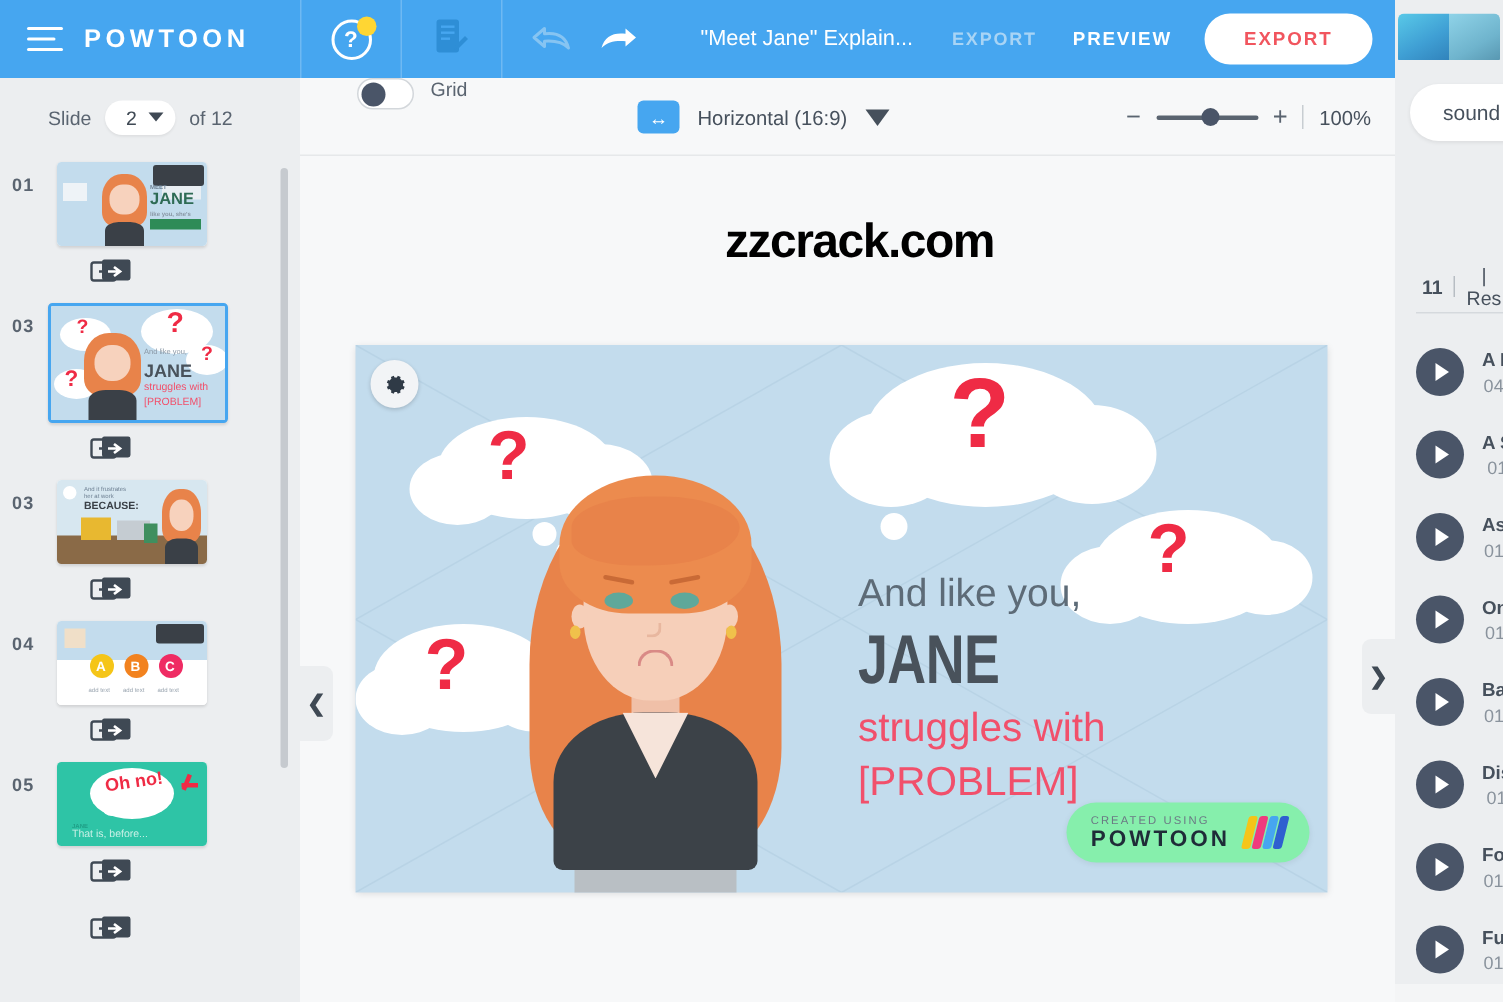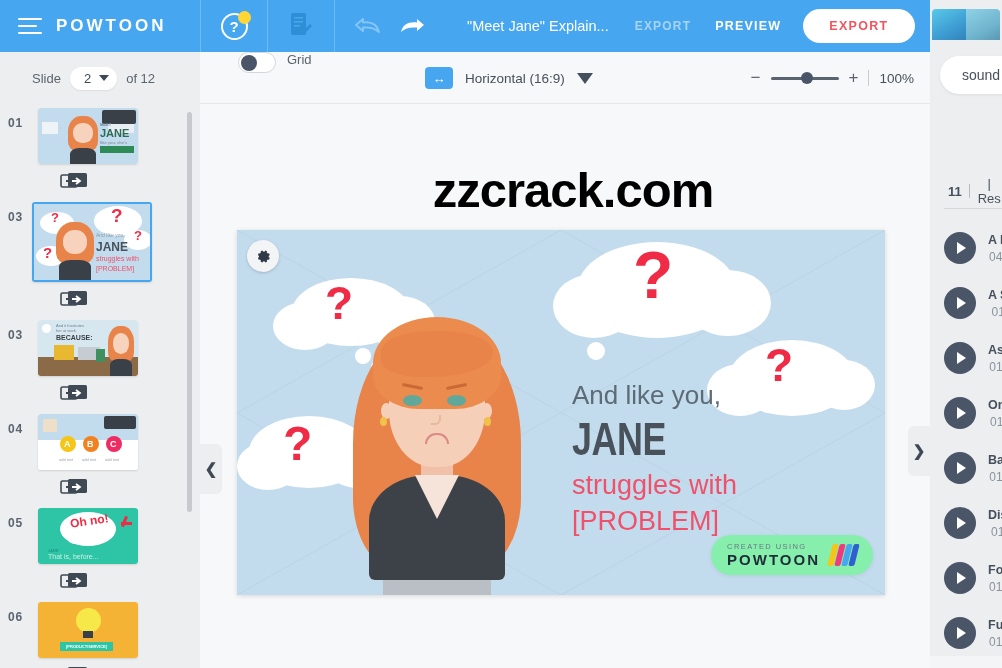--- a/index.html
+++ b/index.html
@@ -182,21 +182,21 @@
     position: absolute; left: 200px; top: 104px; width: 730px; height: 564px;
     background: #f7f8f9;
   }
   .stage {
     position: absolute; left: 37px; top: 126px; width: 648px; height: 365px;
     background: #c3dced; overflow: hidden;
     box-shadow: 0 1px 5px rgba(0,0,0,0.13);
   }
   .watermark {
     position: absolute; left: 16px; right: 0; top: 38px; text-align: center;
-    font-size: 49px; font-weight: bold; color: #000; letter-spacing: -1px; margin-top: 20px;
+    font-size: 32px; font-weight: bold; color: #000; letter-spacing: -1px;
   }
   .stage-diag { position: absolute; inset: 0; opacity: 0.28; }
   .gear-btn {
     position: absolute; left: 10px; top: 10px; width: 32px; height: 32px;
     border-radius: 50%; background: #f2f4f6; display: flex;
     align-items: center; justify-content: center; cursor: pointer;
     box-shadow: 0 1px 3px rgba(0,0,0,0.18);
   }
   .cloud { position: absolute; background: #fff; border-radius: 50%; }
   .qmark { position: absolute; color: #ef2b45; font-weight: bold; line-height: 1; }
@@ -534,29 +534,20 @@
           <div class="trans-btn">
             <svg width="30" height="20" viewBox="0 0 30 20">
   <rect x="9" y="2" width="19" height="14" rx="1.6" fill="#3f4954"></rect>
   <rect x="2" y="4" width="16" height="12" rx="1.6" fill="none" stroke="#3f4954" stroke-width="1.6"></rect>
   <path d="M7 10 h8 M12 6.5 L16 10 L12 13.5" stroke="#3f4954" stroke-width="1.8" fill="none"></path>
   <path d="M13 10 h7 M17 7 L21 10 L17 13" stroke="#fff" stroke-width="1.8" fill="none"></path>
             </svg>
           </div>
         </div>
 
-  <div class="thumb-row ">
-    <div class="thumb-num">06</div>
-    <div class="thumb-box">
-            <div class="t-sky" style="background:#f5b335"></div>
-      <div style="position:absolute;left:38px;top:6px;width:25px;height:25px;border-radius:50%;background:#f7e84a"></div>
-      <div style="position:absolute;left:45px;top:29px;width:10px;height:7px;background:#3a4047"></div>
-      <div class="t-txt" style="left:22px;top:40px;font-size:4px;color:#fff;background:#2ec4a6;padding:2px 6px">[PRODUCT/SERVICE]</div>
-          </div>
-  </div>
   <div class="trans-wrap">
           <div class="trans-btn">
             <svg width="30" height="20" viewBox="0 0 30 20">
   <rect x="9" y="2" width="19" height="14" rx="1.6" fill="#3f4954"></rect>
   <rect x="2" y="4" width="16" height="12" rx="1.6" fill="none" stroke="#3f4954" stroke-width="1.6"></rect>
   <path d="M7 10 h8 M12 6.5 L16 10 L12 13.5" stroke="#3f4954" stroke-width="1.8" fill="none"></path>
   <path d="M13 10 h7 M17 7 L21 10 L17 13" stroke="#fff" stroke-width="1.8" fill="none"></path>
             </svg>
           </div>
         </div>

